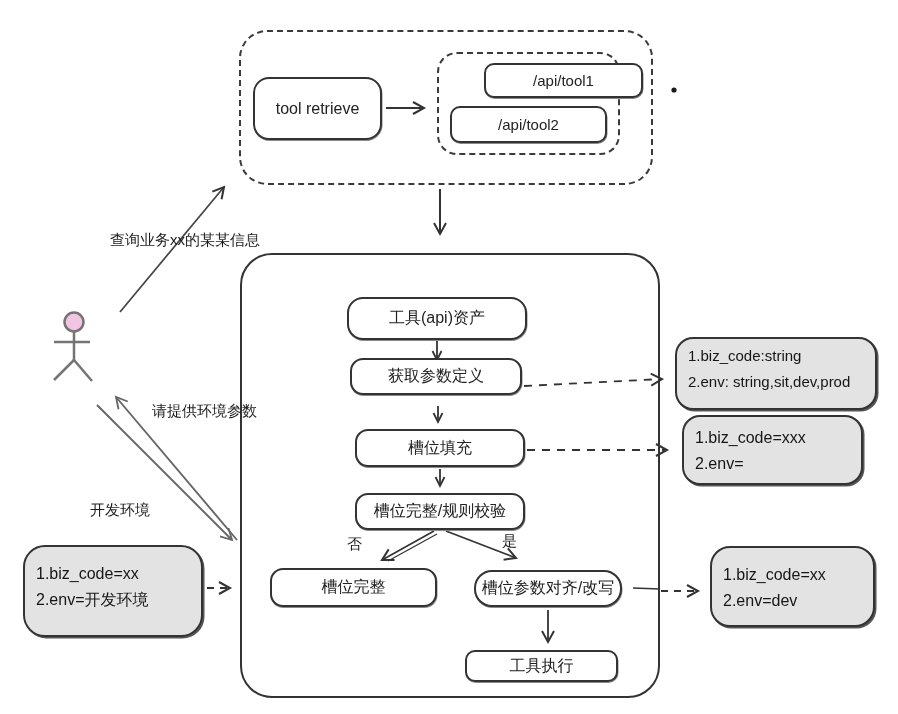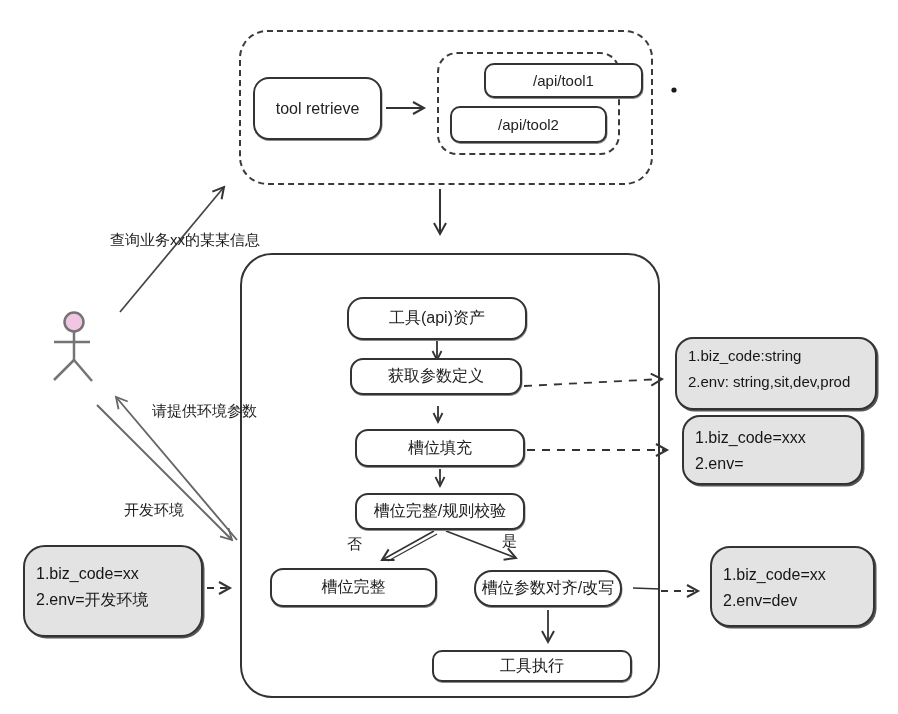--- a/index.html
+++ b/index.html
@@ -120,27 +120,27 @@
   <div class="abs lbl" style="left:502px;top:532px;"><span>是</span></div>
 
   <div class="abs node" style="left:270px;top:568px;width:167px;height:39px;">
     <span>槽位完整</span>
   </div>
 
   <div class="abs node" style="left:474px;top:570px;width:148px;height:37px;border-radius:18px;">
     <span>槽位参数对齐/改写</span>
   </div>
 
-  <div class="abs node" style="left:432px;top:650px;width:200px;height:32px;border-radius:10px;justify-content:center;">
+  <div class="abs node" style="left:465px;top:650px;width:153px;height:32px;border-radius:10px;justify-content:center;">
     <span>工具执行</span>
   </div>
 
   <div class="abs lbl" style="left:110px;top:231px;"><span>查询业务xx的某某信息</span></div>
   <div class="abs lbl" style="left:152px;top:390px;margin-top:12px;"><span>请提供环境参数</span></div>
-  <div class="abs lbl" style="left:90px;top:501px;margin-left:34px;"><span>开发环境</span></div>
+  <div class="abs lbl" style="left:90px;top:501px;"><span>开发环境</span></div>
 
   <div class="abs note" style="left:23px;top:545px;width:180px;height:92px;border-radius:22px;font-size:16px;">
     <div>1.biz_code=xx</div>
     <div>2.env=开发环境</div>
   </div>
 
   <div class="abs note" style="left:675px;top:337px;width:202px;height:73px;border-radius:18px;padding-top:4px;font-size:15px;">
     <div>1.biz_code:string</div>
     <div>2.env: string,sit,dev,prod</div>
   </div>

